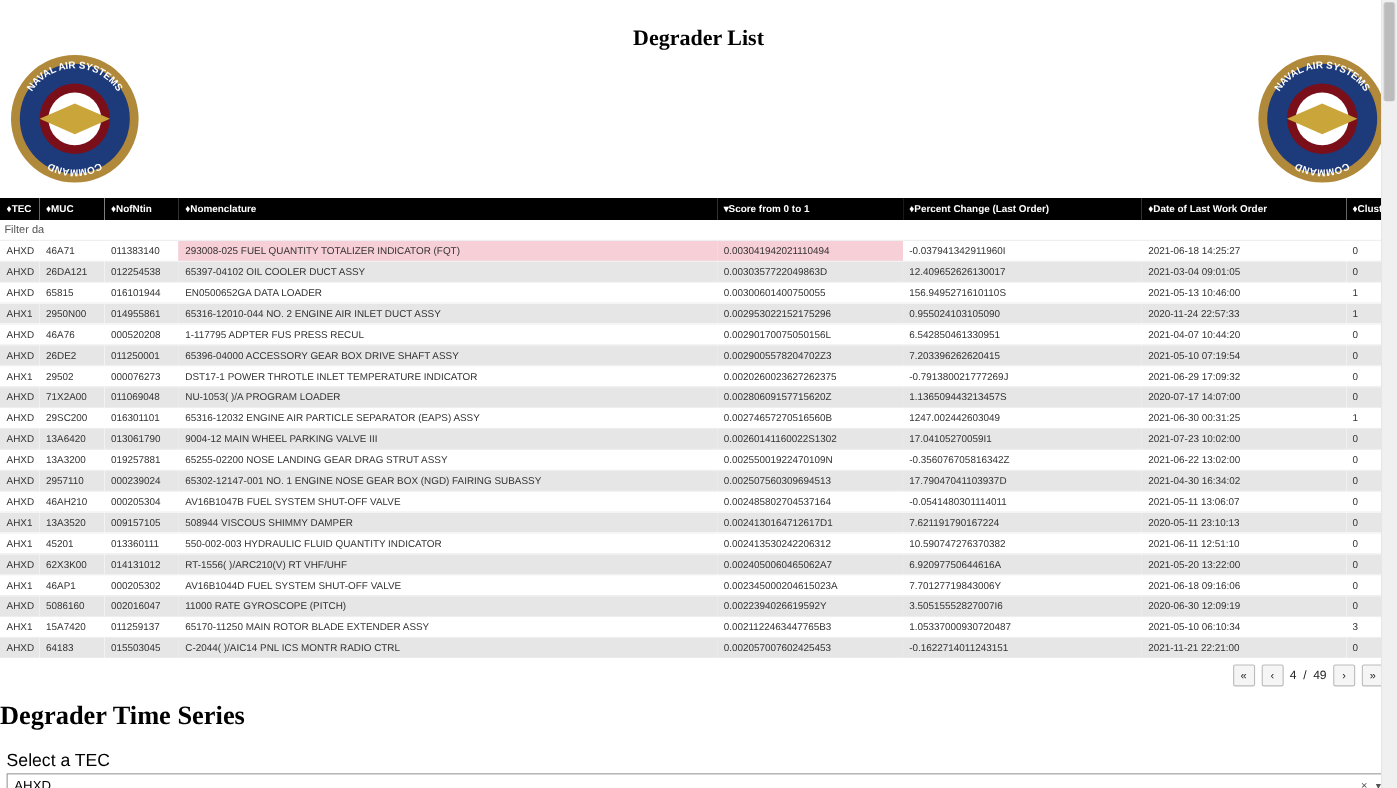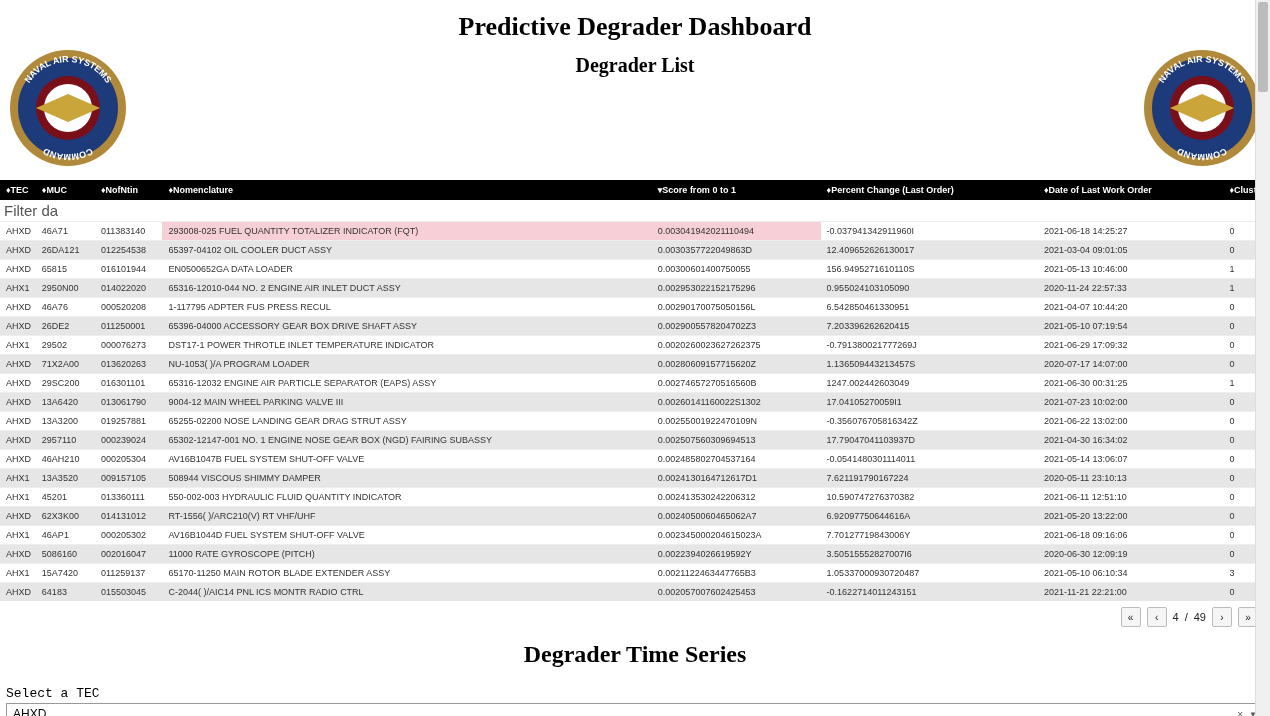--- a/index.html
+++ b/index.html
@@ -57,21 +57,21 @@
     text-align: left;
     padding: 5px 6px;
     white-space: nowrap;
     overflow: hidden;
   }
   .filter-row td {
     background: #fff;
     height: 14px;
     padding: 2px 4px;
     border-bottom: 1px solid #eee;
-    font-size: 15px;
+    font-size: 10px;
     color: #555;
   }
   tbody tr.data-row td {
     padding: 4px 6px;
     border-top: 1px solid #eee;
     white-space: nowrap;
     overflow: hidden;
   }
   tbody tr.data-row:nth-child(odd) td { background: #e6e6e6; }
   tbody tr.data-row:nth-child(even) td { background: #fff; }
@@ -106,27 +106,27 @@
     justify-content: center;
     cursor: pointer;
     font-size: 10px;
     color: #222;
   }
 
   h2.ts-title {
     font-family: "Times New Roman", serif;
     font-weight: bold;
     font-size: 24px;
-    text-align: center;
+    text-align: left;
     margin: 8px 0 18px 0;
   }
 
   .select-label {
-    font-family: Liberation Mono, monospace;
-    font-size: 13px;
+    font-family: Liberation Sans, sans-serif;
+    font-size: 16px;
     margin: 4px 4px 2px 6px;
   }
   .select-box {
     margin: 0 6px 6px 6px;
     border: 1px solid #999;
     padding: 3px 6px;
     font-size: 12px;
     display: flex;
     justify-content: space-between;
     align-items: center;
@@ -178,21 +178,20 @@
         <path id="arcTop1" d="M14,60 A46,46 0 0,1 106,60" fill="none"></path>
         <path id="arcBot1" d="M106,60 A46,46 0 0,1 14,60" fill="none"></path>
         <text font-size="9" fill="#fff" font-family="Arial" font-weight="bold">
           <textPath href="#arcTop1" startOffset="50%" text-anchor="middle">NAVAL AIR SYSTEMS</textPath>
         </text>
         <text font-size="9" fill="#fff" font-family="Arial" font-weight="bold">
           <textPath href="#arcBot1" startOffset="50%" text-anchor="middle">COMMAND</textPath>
         </text>
       </svg>
     </div>
-    <h1 class="title">Predictive Degrader Dashboard</h1>
     <h2 class="subtitle">Degrader List</h2>
     <div class="seal right">
       <svg viewBox="0 0 120 120">
         <circle cx="60" cy="60" r="58" fill="#b0893a"></circle>
         <circle cx="60" cy="60" r="50" fill="#1d3a7a"></circle>
         <circle cx="60" cy="60" r="32" fill="#7a0f1a"></circle>
         <circle cx="60" cy="60" r="24" fill="#fff"></circle>
         <circle cx="60" cy="60" r="10" fill="#c9a53a"></circle>
         <path d="M60 46 L92 60 L60 74 L28 60 Z" fill="#c9a53a"></path>
         <path id="arcTop2" d="M14,60 A46,46 0 0,1 106,60" fill="none"></path>
@@ -260,21 +259,21 @@
           <td>016101944</td>
           <td>EN0500652GA DATA LOADER</td>
           <td>0.00300601400750055</td>
           <td>156.9495271610110S</td>
           <td>2021-05-13 10:46:00</td>
           <td>1</td>
         </tr>
         <tr class="data-row">
           <td>AHX1</td>
           <td>2950N00</td>
-          <td>014022020</td>
+          <td>014955861</td>
           <td>65316-12010-044 NO. 2 ENGINE AIR INLET DUCT ASSY</td>
           <td>0.002953022152175296</td>
           <td>0.955024103105090</td>
           <td>2020-11-24 22:57:33</td>
           <td>1</td>
         </tr>
         <tr class="data-row">
           <td>AHXD</td>
           <td>46A76</td>
           <td>000520208</td>
@@ -300,21 +299,21 @@
           <td>000076273</td>
           <td>DST17-1 POWER THROTLE INLET TEMPERATURE INDICATOR</td>
           <td>0.0020260023627262375</td>
           <td>-0.791380021777269J</td>
           <td>2021-06-29 17:09:32</td>
           <td>0</td>
         </tr>
         <tr class="data-row">
           <td>AHXD</td>
           <td>71X2A00</td>
-          <td>013620263</td>
+          <td>011069048</td>
           <td>NU-1053( )/A PROGRAM LOADER</td>
           <td>0.00280609157715620Z</td>
           <td>1.136509443213457S</td>
           <td>2020-07-17 14:07:00</td>
           <td>0</td>
         </tr>
         <tr class="data-row">
           <td>AHXD</td>
           <td>29SC200</td>
           <td>016301101</td>
@@ -354,21 +353,21 @@
           <td>2021-04-30 16:34:02</td>
           <td>0</td>
         </tr>
         <tr class="data-row">
           <td>AHXD</td>
           <td>46AH210</td>
           <td>000205304</td>
           <td>AV16B1047B FUEL SYSTEM SHUT-OFF VALVE</td>
           <td>0.002485802704537164</td>
           <td>-0.0541480301114011</td>
-          <td>2021-05-14 13:06:07</td>
+          <td>2021-05-11 13:06:07</td>
           <td>0</td>
         </tr>
         <tr class="data-row">
           <td>AHX1</td>
           <td>13A3520</td>
           <td>009157105</td>
           <td>508944 VISCOUS SHIMMY DAMPER</td>
           <td>0.0024130164712617D1</td>
           <td>7.621191790167224</td>
           <td>2020-05-11 23:10:13</td>

